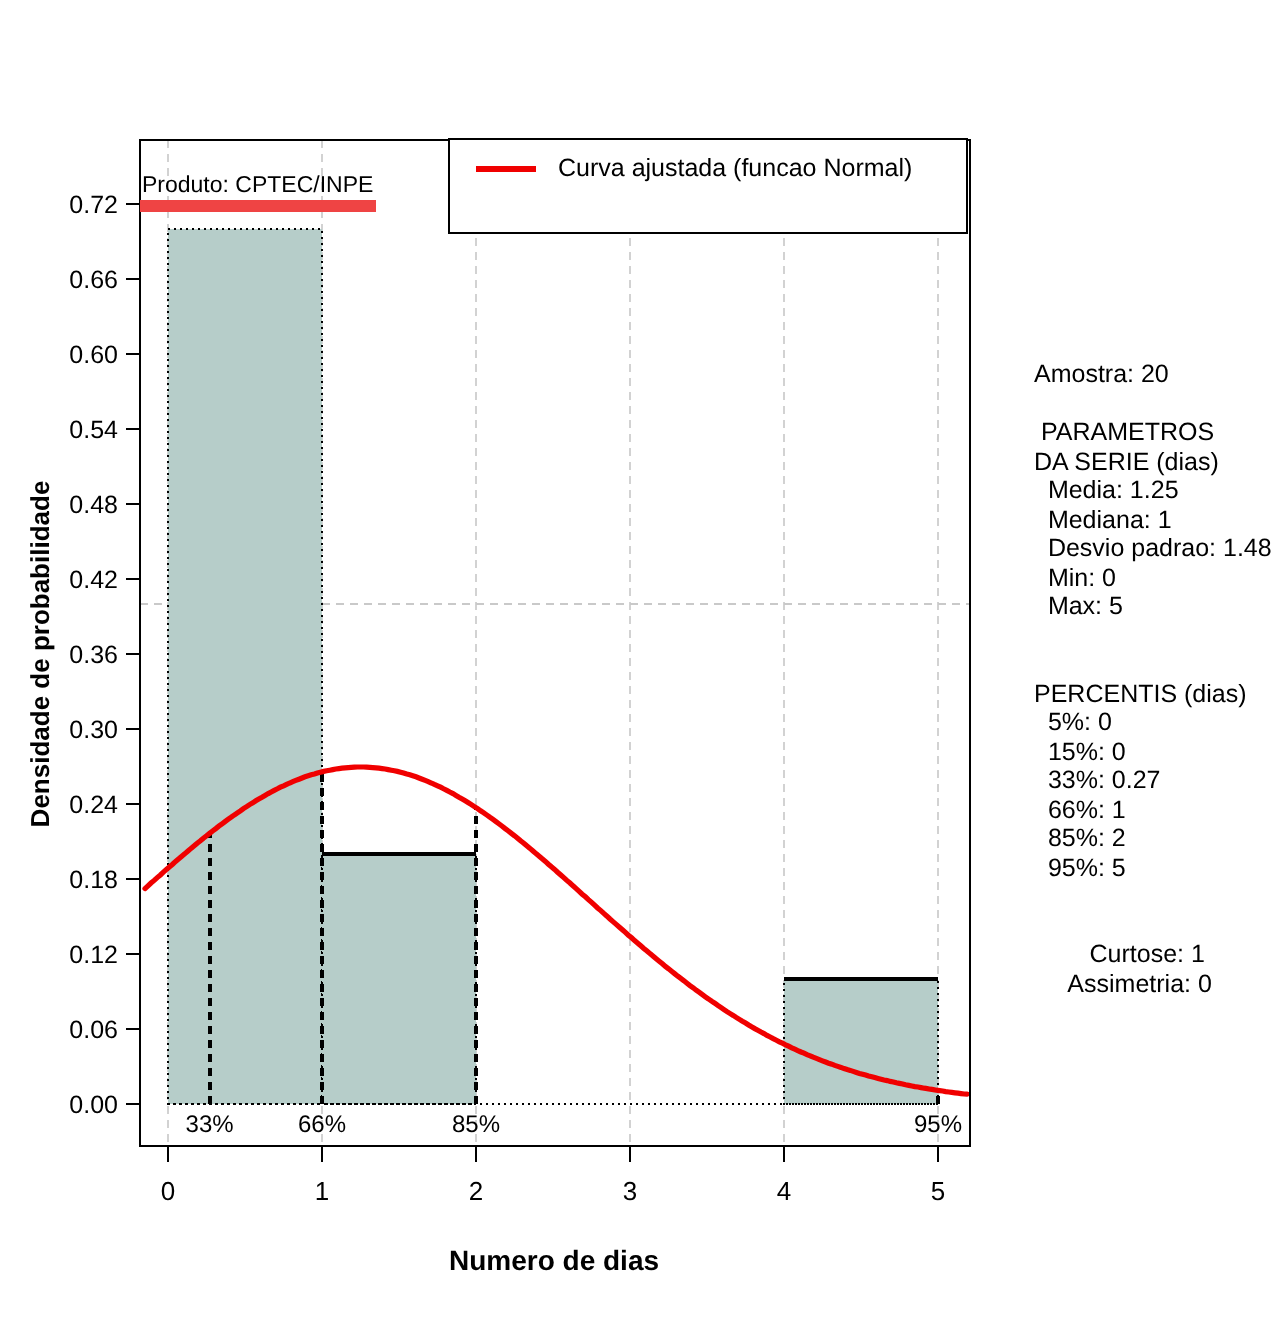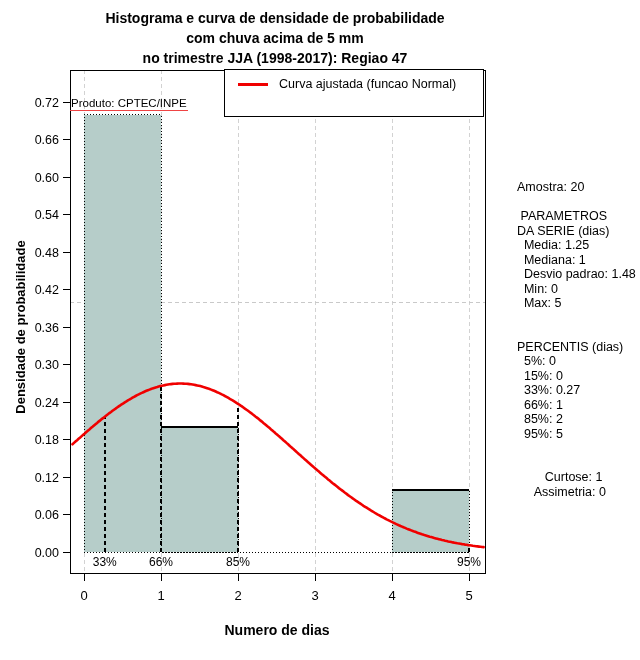--- a/index.html
+++ b/index.html
@@ -8,22 +8,22 @@
     font-family:"Liberation Sans", sans-serif;color:#000;
   }
   .title-block{position:absolute;left:35px;top:8px;width:480px;text-align:center;}
   .title-line{font-size:14px;font-weight:bold;line-height:20px;white-space:nowrap;}
   .ylab{
     position:absolute;left:20px;top:327px;transform:translate(-50%,-50%) rotate(-90deg);
     font-size:13px;font-weight:bold;white-space:nowrap;
   }
   .xlab{position:absolute;left:277px;top:622px;transform:translateX(-50%);font-size:14px;font-weight:bold;white-space:nowrap;}
   .product{
-    position:absolute;left:70px;top:98px;font-size:11.5px;line-height:11px;
-    border-bottom:1px solid #ef4444;padding:0 1px 1px 1px;white-space:nowrap;background:transparent;
+    position:absolute;left:70px;top:88px;font-size:11.5px;line-height:11px;
+    border-bottom:6px solid #ef4444;padding:0 1px 1px 1px;white-space:nowrap;background:transparent;
   }
   .legend{
     position:absolute;left:224px;top:69px;width:260px;height:48px;
     border:1px solid #000;background:#fff;box-sizing:border-box;
   }
   .legend-row{display:flex;align-items:center;height:16px;margin-top:6px;margin-left:13px;}
   .legend-row + .legend-row{margin-top:1px;}
   .legend-swatch{width:30px;height:3px;flex:0 0 30px;}
   .legend-label{margin-left:11px;font-size:12.5px;white-space:nowrap;}
   .stats{
@@ -95,25 +95,20 @@
       <line x1="238" y1="573" x2="238" y2="581" stroke="#000" stroke-width="1" shape-rendering="crispEdges"></line>
       <text x="238" y="600" text-anchor="middle" font-size="13px" fill="#000">2</text>
       <line x1="315" y1="573" x2="315" y2="581" stroke="#000" stroke-width="1" shape-rendering="crispEdges"></line>
       <text x="315" y="600" text-anchor="middle" font-size="13px" fill="#000">3</text>
       <line x1="392" y1="573" x2="392" y2="581" stroke="#000" stroke-width="1" shape-rendering="crispEdges"></line>
       <text x="392" y="600" text-anchor="middle" font-size="13px" fill="#000">4</text>
       <line x1="469" y1="573" x2="469" y2="581" stroke="#000" stroke-width="1" shape-rendering="crispEdges"></line>
       <text x="469" y="600" text-anchor="middle" font-size="13px" fill="#000">5</text>
     </svg>
 
-  <div class="title-block">
-    <div class="title-line">Histograma e curva de densidade de probabilidade</div>
-    <div class="title-line">com chuva acima de 5 mm</div>
-    <div class="title-line">no trimestre JJA (1998-2017): Regiao 47</div>
-  </div>
 
   <div class="ylab">Densidade de probabilidade</div>
   <div class="xlab">Numero de dias</div>
 
   <div class="product">Produto: CPTEC/INPE</div>
 
   <div class="legend">
     <div class="legend-row">
       <span class="legend-swatch" id="sw0" style="background: rgb(240, 0, 0);"></span>
       <span class="legend-label">Curva ajustada (funcao Normal)</span>

